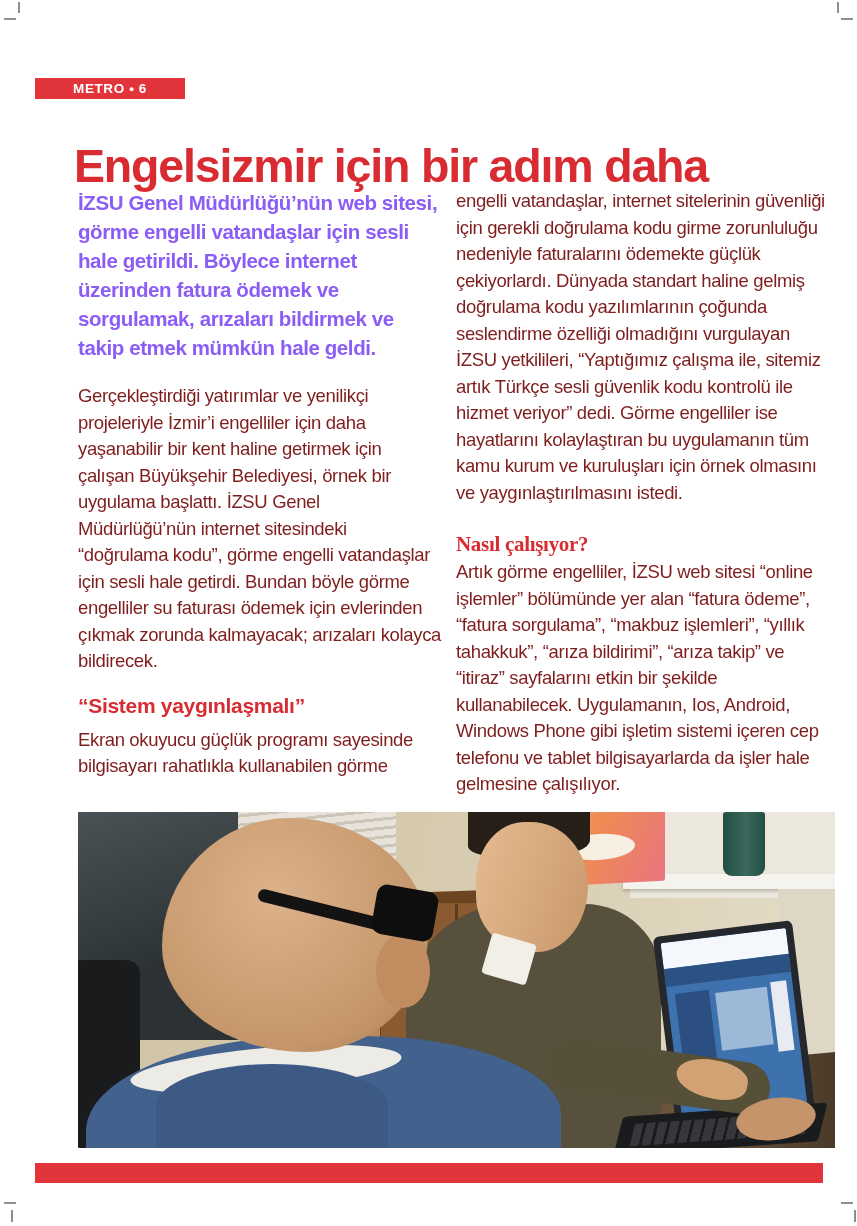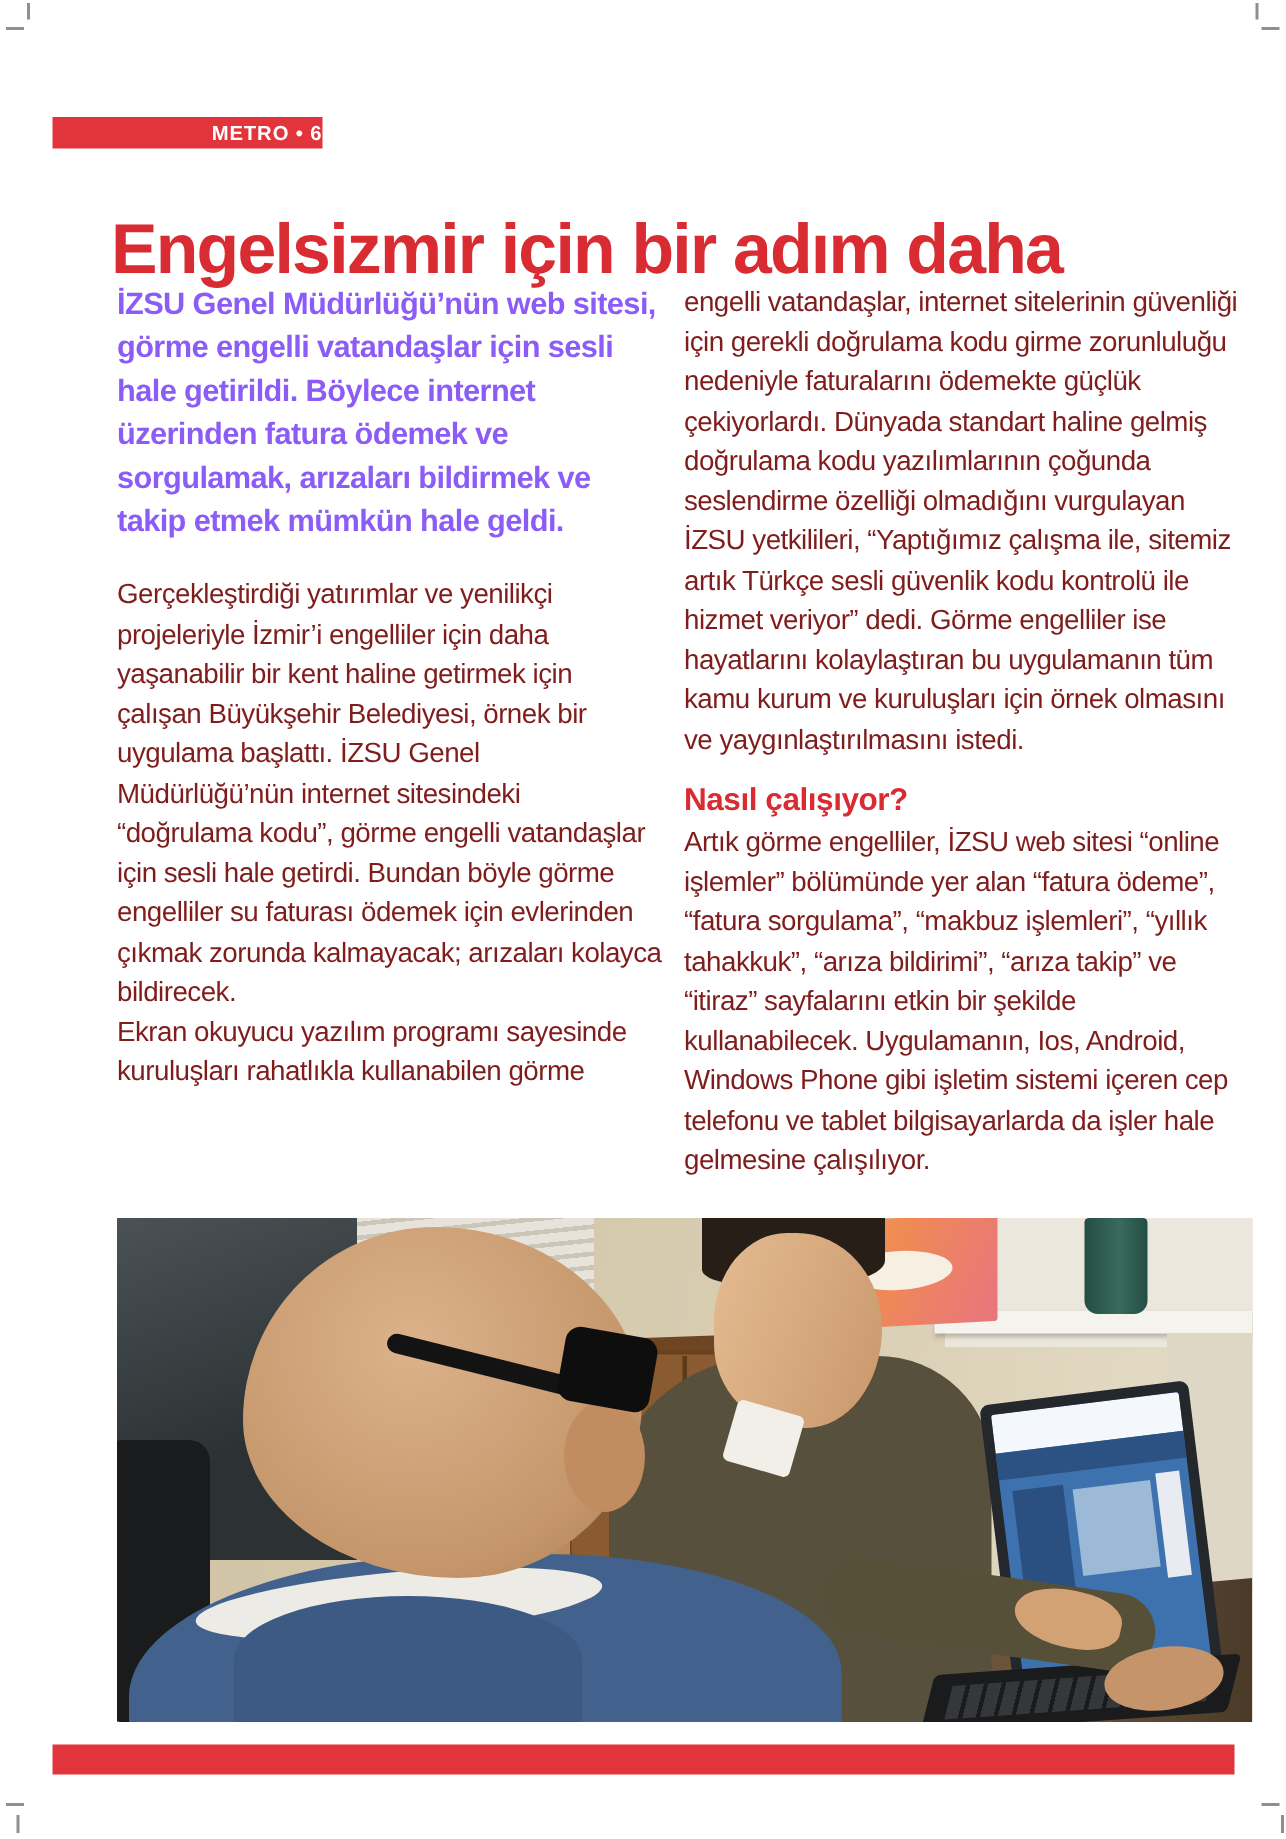--- a/index.html
+++ b/index.html
@@ -5,22 +5,22 @@
   html,body{margin:0;padding:0;background:#ffffff;}
   body{
     width:857px;height:1226px;position:relative;overflow:hidden;
     font-family:"Liberation Sans","DejaVu Sans",sans-serif;
     -webkit-font-smoothing:antialiased;
   }
   
   .crop{position:absolute;background:#8f8f8f;}
   
   .kicker-bar{
-    position:absolute;left:35px;top:78px;width:180px;height:21px;
-    background:#e2353b;display:flex;align-items:center;justify-content:flex-end;
+    position:absolute;left:35px;top:78px;width:150px;height:21px;
+    background:#e2353b;display:flex;align-items:center;justify-content:center;
   }
   .kicker-bar span{color:#fff;font-weight:bold;font-size:13.5px;letter-spacing:.6px;}
   
   .headline{
     position:absolute;left:74px;top:110px;width:762px;
     color:#d92b32;font-weight:bold;font-size:47px;letter-spacing:-1.2px;
     line-height:1.05;white-space:nowrap;transform:scaleX(.99);transform-origin:left;
   }
   
   .content{position:absolute;left:78px;top:188px;width:757px;display:flex;gap:15px;}
@@ -30,21 +30,21 @@
     color:#8b5cf6;font-weight:bold;font-size:20.5px;line-height:29px;
     letter-spacing:-.4px;margin:0 0 21px 0;
   }
   .body-p{
     color:#7f1d1d;font-size:18.5px;line-height:26.5px;letter-spacing:-.35px;margin:0;
   }
   .subhead{
     color:#d92b32;font-weight:bold;font-size:21px;letter-spacing:-.3px;margin:0;
   }
   .col-left .subhead{margin:19px 0 9px 0;}
-  .col-right .subhead{margin:16px 0 2px 0;}
+  .col-right .subhead{margin:26px 0 2px 0;font-family:Liberation Serif, serif;}
   
   .photo{
     position:absolute;left:78px;top:812px;width:757px;height:336px;overflow:hidden;
     background:linear-gradient(100deg,#cfc2a4 0%,#d8cdb2 55%,#e6dec9 100%);
   }
   .photo *{position:absolute;}
   .ph-blinds{left:128px;top:0;width:190px;height:118px;
     background:repeating-linear-gradient(174deg,#e7e3da 0 6px,#ccc6b8 6px 9px);}
   .ph-window{left:552px;top:0;width:205px;height:86px;background:#ebe7dc;}
   .ph-sill{left:545px;top:62px;width:212px;height:15px;background:#f5f3ed;box-shadow:0 2px 3px rgba(90,80,60,.35);}
@@ -109,21 +109,22 @@
 <div class="kicker-bar">
   <span>METRO • 6</span>
 </div>
 
 <h1 class="headline">Engelsizmir için bir adım daha</h1>
 
 <div class="content">
   <div class="col-left">
     <p class="lead">İZSU Genel Müdürlüğü’nün web sitesi, görme engelli vatandaşlar için sesli hale getirildi. Böylece internet üzerinden fatura ödemek ve sorgulamak, arızaları bildirmek ve takip etmek mümkün hale geldi.</p>
     <p class="body-p">Gerçekleştirdiği yatırımlar ve yenilikçi projeleriyle İzmir’i engelliler için daha yaşanabilir bir kent haline getirmek için çalışan Büyükşehir Belediyesi, örnek bir uygulama başlattı. İZSU Genel Müdürlüğü’nün internet sitesindeki “doğrulama kodu”, görme engelli vatandaşlar için sesli hale getirdi. Bundan böyle görme engelliler su faturası ödemek için evlerinden çıkmak zorunda kalmayacak; arızaları kolayca bildirecek.</p>
-    <p class="body-p">Ekran okuyucu yazılım programı sayesinde kuruluşları rahatlıkla kullanabilen görme</p>
+    <h2 class="subhead">“Sistem yaygınlaşmalı”</h2>
+    <p class="body-p">Ekran okuyucu güçlük programı sayesinde bilgisayarı rahatlıkla kullanabilen görme</p>
   </div>
   <div class="col-right">
     <p class="body-p">engelli vatandaşlar, internet sitelerinin güvenliği için gerekli doğrulama kodu girme zorunluluğu nedeniyle faturalarını ödemekte güçlük çekiyorlardı. Dünyada standart haline gelmiş doğrulama kodu yazılımlarının çoğunda seslendirme özelliği olmadığını vurgulayan İZSU yetkilileri, “Yaptığımız çalışma ile, sitemiz artık Türkçe sesli güvenlik kodu kontrolü ile hizmet veriyor” dedi. Görme engelliler ise hayatlarını kolaylaştıran bu uygulamanın tüm kamu kurum ve kuruluşları için örnek olmasını ve yaygınlaştırılmasını istedi.</p>
     <h2 class="subhead">Nasıl çalışıyor?</h2>
     <p class="body-p">Artık görme engelliler, İZSU web sitesi “online işlemler” bölümünde yer alan “fatura ödeme”, “fatura sorgulama”, “makbuz işlemleri”, “yıllık tahakkuk”, “arıza bildirimi”, “arıza takip” ve “itiraz” sayfalarını etkin bir şekilde kullanabilecek. Uygulamanın, Ios, Android, Windows Phone gibi işletim sistemi içeren cep telefonu ve tablet bilgisayarlarda da işler hale gelmesine çalışılıyor.</p>
   </div>
 </div>
 
 <div class="photo">
   <div class="ph-blinds"></div>

